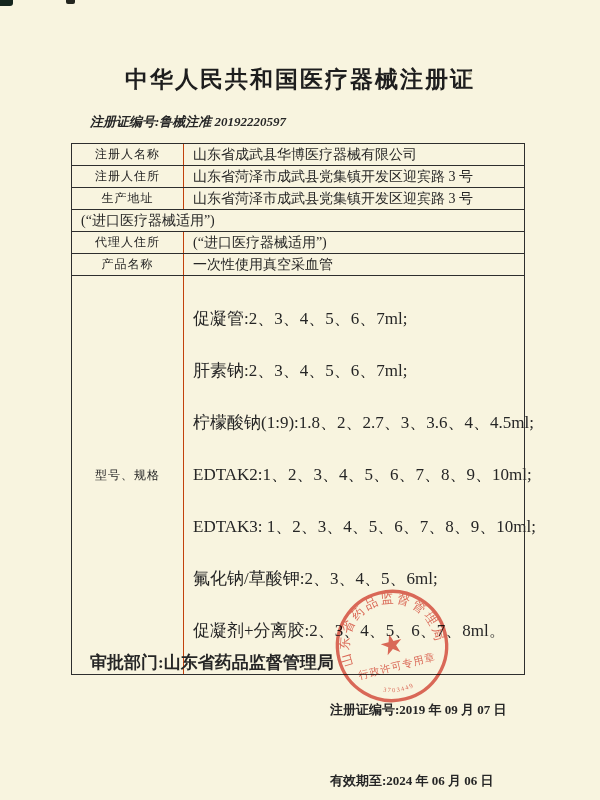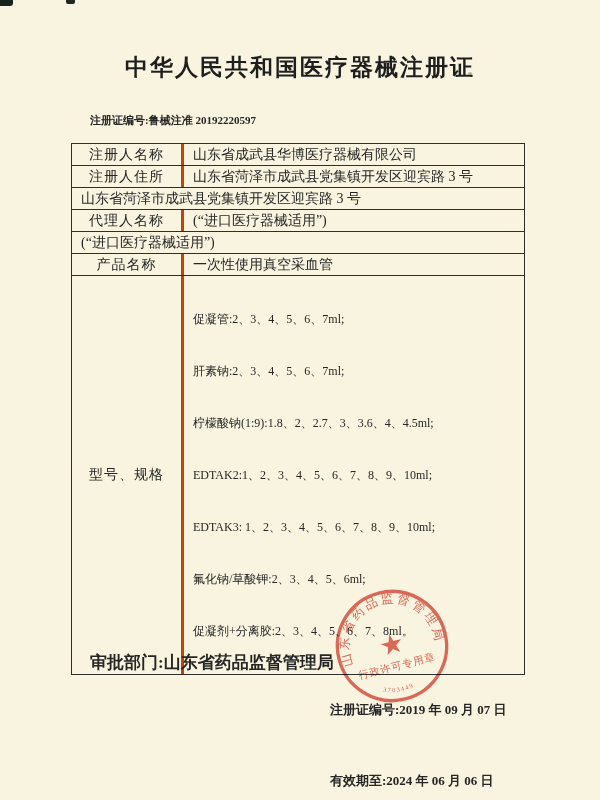--- a/index.html
+++ b/index.html
@@ -15,47 +15,47 @@
     overflow:hidden;
   }
   
   .art1{position:absolute;left:0;top:0;width:13px;height:6px;background:#15251e;border-radius:0 0 3px 0;}
   .art2{position:absolute;left:66px;top:0;width:9px;height:4px;background:#23251f;border-radius:0 0 2px 2px;}
   .speck{position:absolute;left:468px;top:72px;width:4px;height:3px;background:#b9b49a;border-radius:50%;}
 
   .title{
     position:absolute;top:52px;left:0;right:0;
     text-align:center;font-size:23px;font-weight:bold;
-    letter-spacing:2px;color:#1e1e1e;margin:0;
+    letter-spacing:2px;color:#1e1e1e;margin:12px;
   }
   .certline{
     position:absolute;top:113px;left:90px;
-    font-size:11px;font-weight:600;white-space:pre;
+    font-size:13px;font-weight:600;white-space:pre;font-style:italic;
   }
   .doc-table{
     position:absolute;top:143px;left:71px;width:454px;
     border:1px solid #2e2e2e;box-sizing:border-box;
     background:transparent;
   }
   .row{display:flex;border-top:1px solid #2e2e2e;}
   .row:first-child{border-top:none;}
   .cell-label{
-    width:112px;flex:0 0 112px;border-right:3px solid #c2410c;
+    width:112px;flex:0 0 112px;border-right:1px solid #c2410c;
     display:flex;align-items:center;justify-content:center;
-    font-size:14px;padding:1px 3px;box-sizing:border-box;
+    font-size:12px;padding:1px 3px;box-sizing:border-box;
     text-align:right;letter-spacing:1px;
   }
   .cell-value{
     flex:1;padding:1px 9px;font-size:14px;
     display:flex;align-items:center;white-space:pre;
     box-sizing:border-box;
   }
   .cell-value.block{display:block;}
   .r-s .cell-value,.r-s .cell-label{min-height:21px;}
-  .spec-line{line-height:20px;font-size:12px;white-space:pre;}
+  .spec-line{line-height:20px;font-size:17px;white-space:pre;}
   .spec-block{padding:1px 9px;}
   .f-left{
     position:absolute;left:90px;top:651px;
     font-size:17px;font-weight:600;white-space:pre;
   }
   .f-right{
     position:absolute;left:330px;top:651px;
     font-size:13px;font-weight:600;line-height:23.5px;white-space:pre;
   }
   .stamp{
@@ -83,27 +83,28 @@
 
     <div class="row r-s">
       <div class="cell-label">注册人名称</div>
       <div class="cell-value">山东省成武县华博医疗器械有限公司</div>
     </div>
     <div class="row r-s">
       <div class="cell-label">注册人住所</div>
       <div class="cell-value">山东省菏泽市成武县党集镇开发区迎宾路 3 号</div>
     </div>
     <div class="row r-s">
+      <div class="cell-label">生产地址</div>
       <div class="cell-value">山东省菏泽市成武县党集镇开发区迎宾路 3 号</div>
     </div>
     <div class="row r-s">
-      <div class="cell-label">代理人名称</div>
       <div class="cell-value">(“进口医疗器械适用”)</div>
     </div>
     <div class="row r-s">
+      <div class="cell-label">代理人住所</div>
       <div class="cell-value">(“进口医疗器械适用”)</div>
     </div>
     <div class="row r-s">
       <div class="cell-label">产品名称</div>
       <div class="cell-value">一次性使用真空采血管</div>
     </div>
 
     <div class="row">
       <div class="cell-label">型号、规格</div>
       <div class="cell-value block spec-block">

